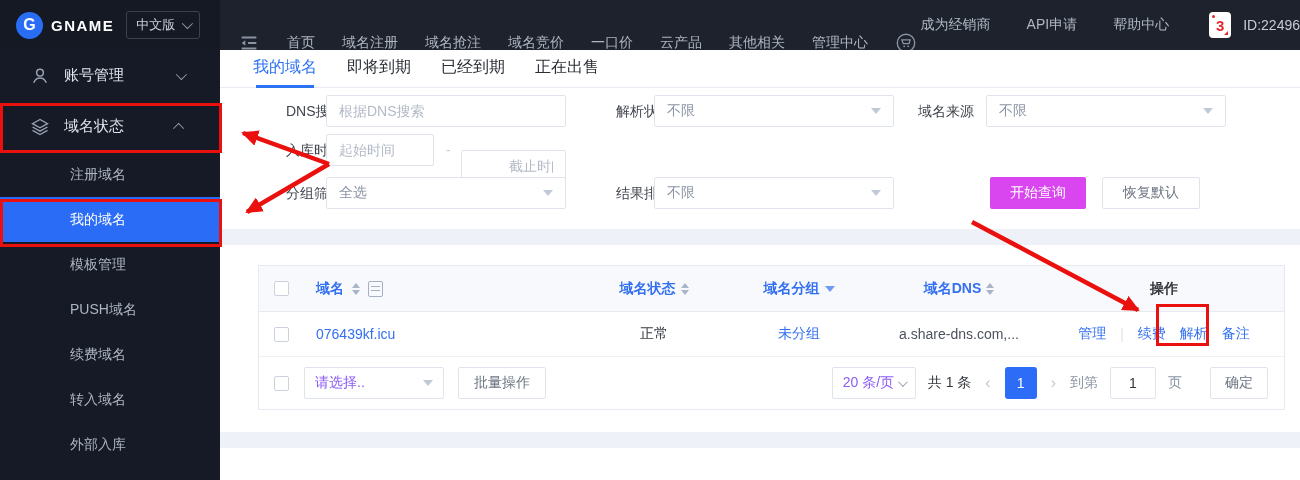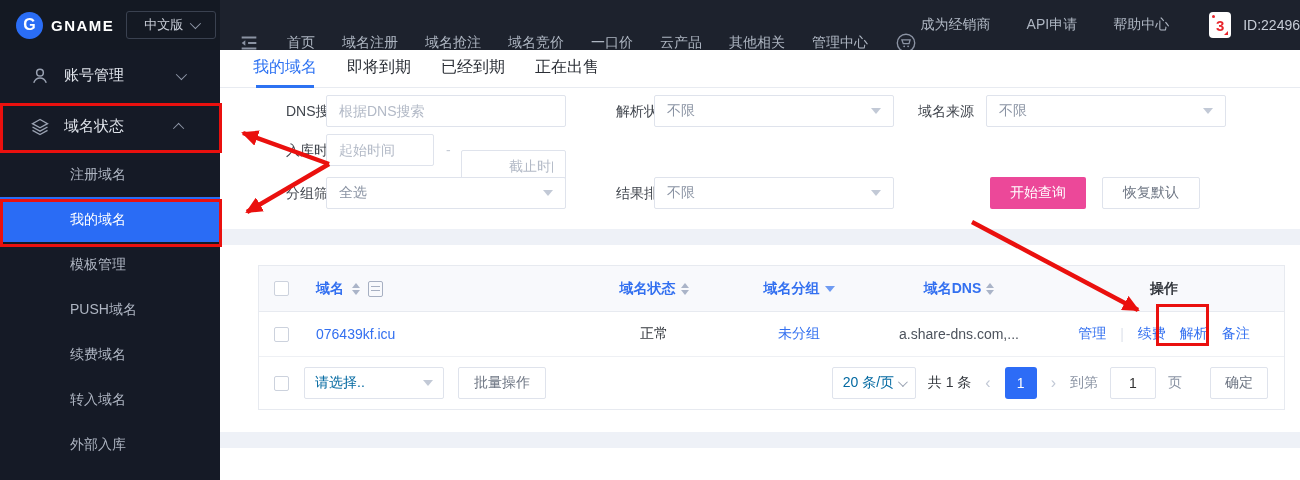--- a/index.html
+++ b/index.html
@@ -13,21 +13,21 @@
   .topbar { position:absolute; left:0; top:0; width:1300px; height:50px;
     background:#1d222d; display:flex; align-items:center; white-space:nowrap; }
   .brand-area { width:220px; height:50px; background:#141923; display:flex;
     align-items:center; padding-left:16px; flex:0 0 220px; }
   .logo-circle { width:27px; height:27px; border-radius:50%;
     background:#2a6df5; color:#fff; font-weight:bold; font-size:16px;
     display:flex; align-items:center; justify-content:center; }
   .brand-name { color:#fff; font-weight:bold; letter-spacing:1.5px;
     font-size:15px; margin-left:8px; }
   .lang-box { margin-left:12px; border:1px solid #3a4150; border-radius:3px;
-    color:#c9ced8; font-size:13px; padding:4px 17px; display:flex;
+    color:#c9ced8; font-size:13px; padding:4px 9px; display:flex;
     align-items:center; gap:7px; cursor:pointer;font-family:Liberation Mono, monospace; }
   .topnav { display:flex; align-items:center; gap:27px; margin-left:18px;
     color:#aeb6c2; font-size:14px;margin-top:36px; }
   .topnav .nav-item { cursor:pointer; }
   .topbar-right { margin-left:auto; display:flex; align-items:center;
     gap:36px; color:#aeb6c2; font-size:14px; padding-right:0; }
   .badge { position:relative; width:22px; height:26px; background:#fff;
     border-radius:4px; color:#e8262d; font-weight:bold; font-size:15px;
     display:flex; align-items:center; justify-content:center; margin-left:4px; }
   .badge::before { content:""; position:absolute; left:3px; top:3px;
@@ -80,21 +80,21 @@
     padding:0 12px; font-size:14px; color:#333; background:transparent;
     font-family:inherit; }
   .f-field input::placeholder { color:#b3bac7; }
   .selectbox { justify-content:space-between; padding:0 12px; cursor:pointer; }
   .selectbox .sel-text { color:#8a93a3; font-size:14px; }
   .caret-down { width:0; height:0; border-left:5px solid transparent;
     border-right:5px solid transparent; border-top:6px solid #c2c9d6; }
   .dash-sep { position:absolute; color:#c6ccd6; line-height:32px; }
   .btn { position:absolute; height:32px; border-radius:2px; font-size:14px;
     display:flex; align-items:center; justify-content:center; cursor:pointer; }
-  .btn-primary { background:#ec4899; color:#fff; border:none; }
+  .btn-primary { background:#d946ef; color:#fff; border:none; }
   .btn-plain { background:#fff; color:#6d7583; border:1px solid #dfe3ec; }
 
   
   .table-box { position:absolute; left:38px; top:20px; width:1027px;
     border:1px solid #e7eaf0; background:#fff; }
   .t-row { display:flex; align-items:center; }
   .t-head { height:46px; background:#f8f9fc; border-bottom:1px solid #e7eaf0;
     font-weight:bold; }
   .t-data { height:45px; border-bottom:1px solid #eef0f4; }
   .col-check { flex:0 0 45px; display:flex; justify-content:center; }
@@ -127,21 +127,21 @@
   .pag-row { height:52px; display:flex; align-items:center; padding:0 16px 0 0; }
   .pag-row .col-check { flex:0 0 45px; }
   .mini-select { height:32px; border:1px solid #dfe3ec; border-radius:2px;
     display:flex; align-items:center; justify-content:space-between;
     padding:0 10px; cursor:pointer; background:#fff; }
   .batch-select { width:140px; margin-right:14px; }
   .batch-btn { position:static; width:88px; }
   .pag-right { margin-left:auto; display:flex; align-items:center; gap:12px;
     color:#565d68; }
   .size-select { width:84px; }
-  .size-select .sel-text, .batch-select .sel-text { color:#0369a1; }
+  .size-select .sel-text, .batch-select .sel-text { color:#8b5cf6; }
   .chev-sm { display:inline-block; width:7px; height:7px;
     border-right:1.5px solid #9aa3b3; border-bottom:1.5px solid #9aa3b3;
     transform:rotate(45deg) translateY(-2px); }
   .total-txt { color:#33373d; }
   .pag-arrow { color:#c2c9d6; font-size:16px; cursor:pointer; padding:0 2px; }
   .page-num { width:32px; height:32px; background:#2d6cf6; color:#fff;
     border-radius:3px; display:flex; align-items:center; justify-content:center;
     cursor:pointer; }
   .goto-input { width:46px; height:32px; border:1px solid #dfe3ec;
     border-radius:2px; text-align:center; font-size:14px; color:#333;

